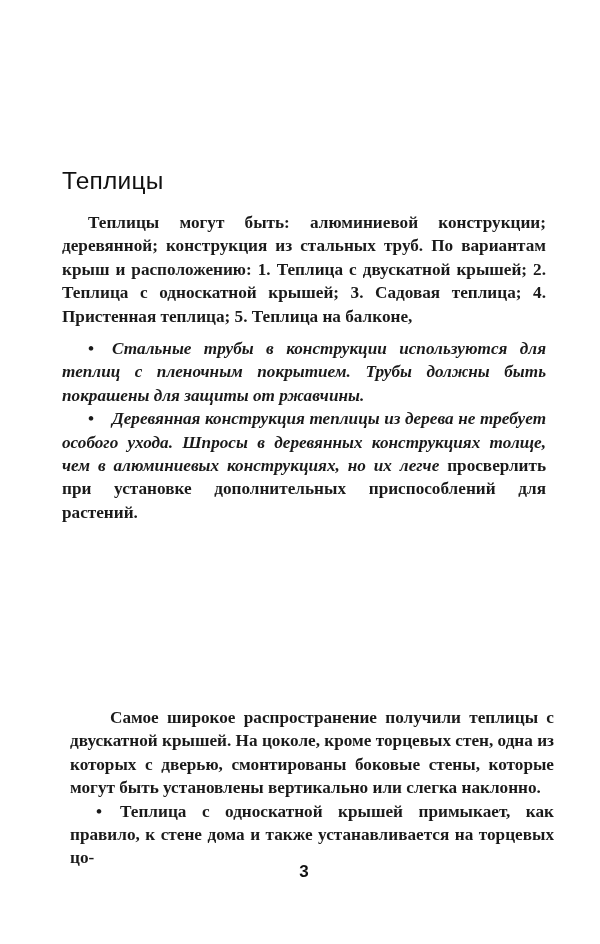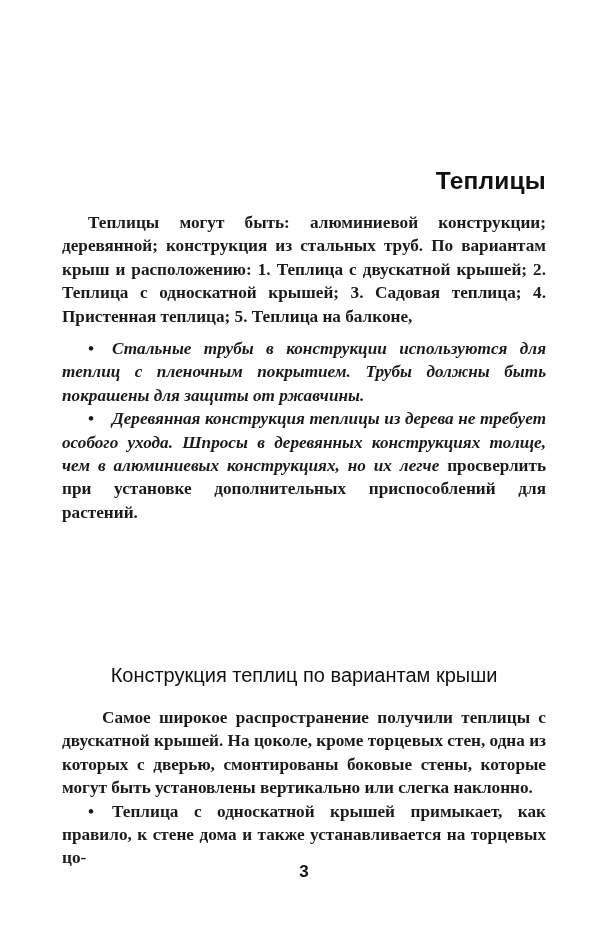--- a/index.html
+++ b/index.html
@@ -19,24 +19,24 @@
       left: 62px;
       top: 0;
       width: 484px;
       height: 944px;
     }
     .h1 {
       position: absolute;
       top: 167px;
       left: 0;
       width: 484px;
-      text-align: right;
+      text-align: left;
       font-family: "Liberation Sans", sans-serif;
       font-size: 24.5px;
-      font-weight: bold;
+      font-weight: normal;
       color: #111;
       margin: 0;
       letter-spacing: 0.2px;
     }
     .body-text {
       font-family: "Liberation Serif", serif;
       font-size: 17.2px;
       line-height: 23.4px;
       text-align: justify;
       margin: 0;
@@ -60,21 +60,21 @@
       top: 664px;
       left: 0;
       width: 484px;
       text-align: center;
       font-family: "Liberation Sans", sans-serif;
       font-size: 20px;
       font-weight: normal;
       color: #111;
       margin: 0;
     }
-    .block3 { position: absolute; top: 706px; left: 0; width: 484px; }
+    .block3 { position: absolute; top: 706px; left: 8px; width: 484px; }
     .page-number {
       position: absolute;
       top: 862px;
       left: 0;
       width: 484px;
       text-align: center;
       font-family: "Liberation Sans", sans-serif;
       font-weight: bold;
       font-size: 17px;
       color: #111;
@@ -94,21 +94,20 @@
 
   <div class="block2">
     <p class="body-text indent italic para">
       <span class="bullet">•</span><span>Стальные трубы в конструкции используются для теплиц с пленочным покрытием. Трубы должны быть покрашены для защиты от ржавчины.</span>
     </p>
     <p class="body-text indent italic para">
       <span class="bullet">•</span><span>Деревянная конструкция теплицы из дерева не требует особого ухода. Шпросы в деревянных конструкциях толще, чем в алюминиевых конструкциях, но их легче </span><span class="upright">просверлить при установке дополнительных приспособлений для растений.</span>
     </p>
   </div>
 
-  <h2 class="h2">Конструкция теплиц по вариантам крыши</h2>
 
   <div class="block3">
     <p class="body-text indent-big">Самое широкое распространение получили теплицы с двускатной крышей. На цоколе, кроме торцевых стен, одна из которых с дверью, смонтированы боковые стены, которые могут быть установлены вертикально или слегка наклонно.</p>
     <p class="body-text indent">
       <span class="bullet">•</span><span>Теплица с односкатной крышей примыкает, как правило, к стене дома и также устанавливается на торцевых цо-</span>
     </p>
   </div>
 
   <div class="page-number">3</div>
 </div>

